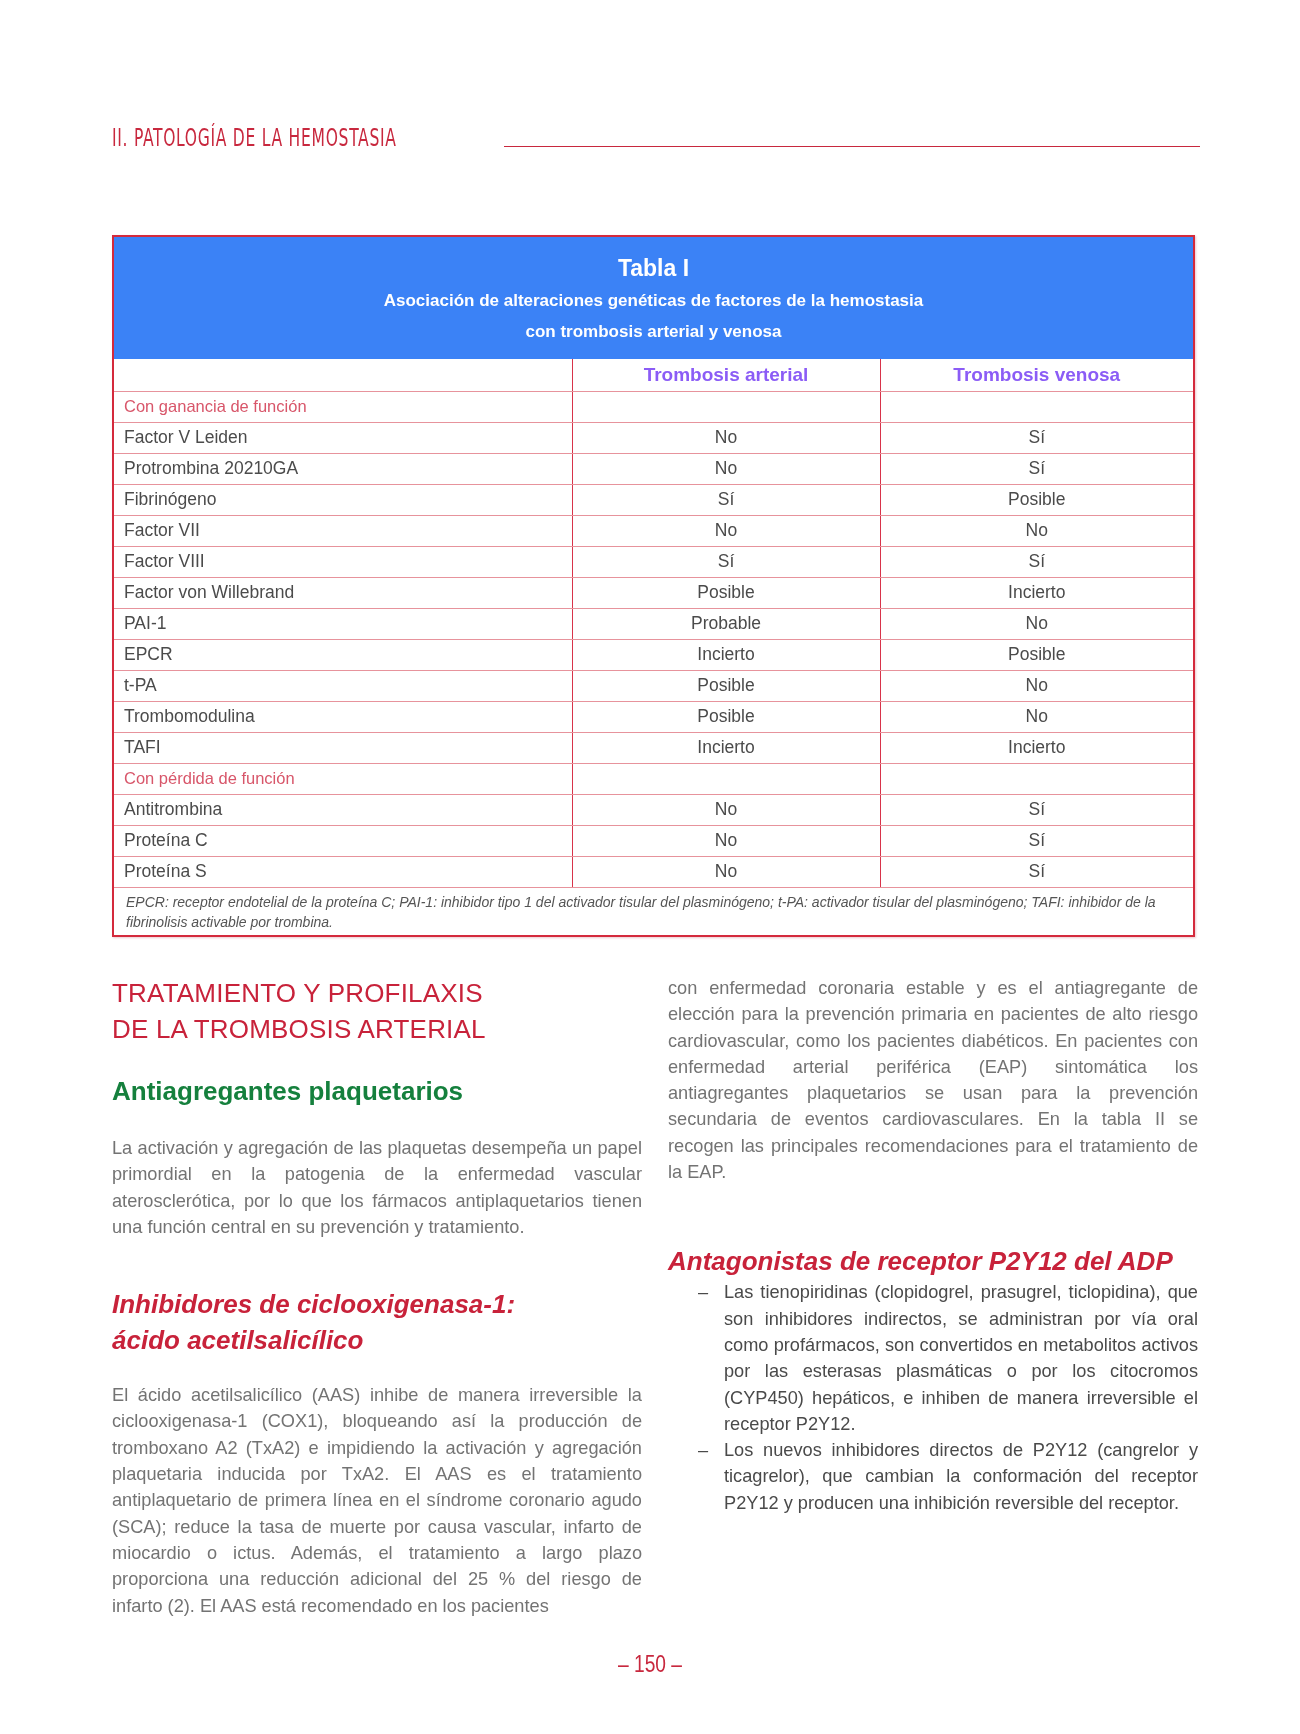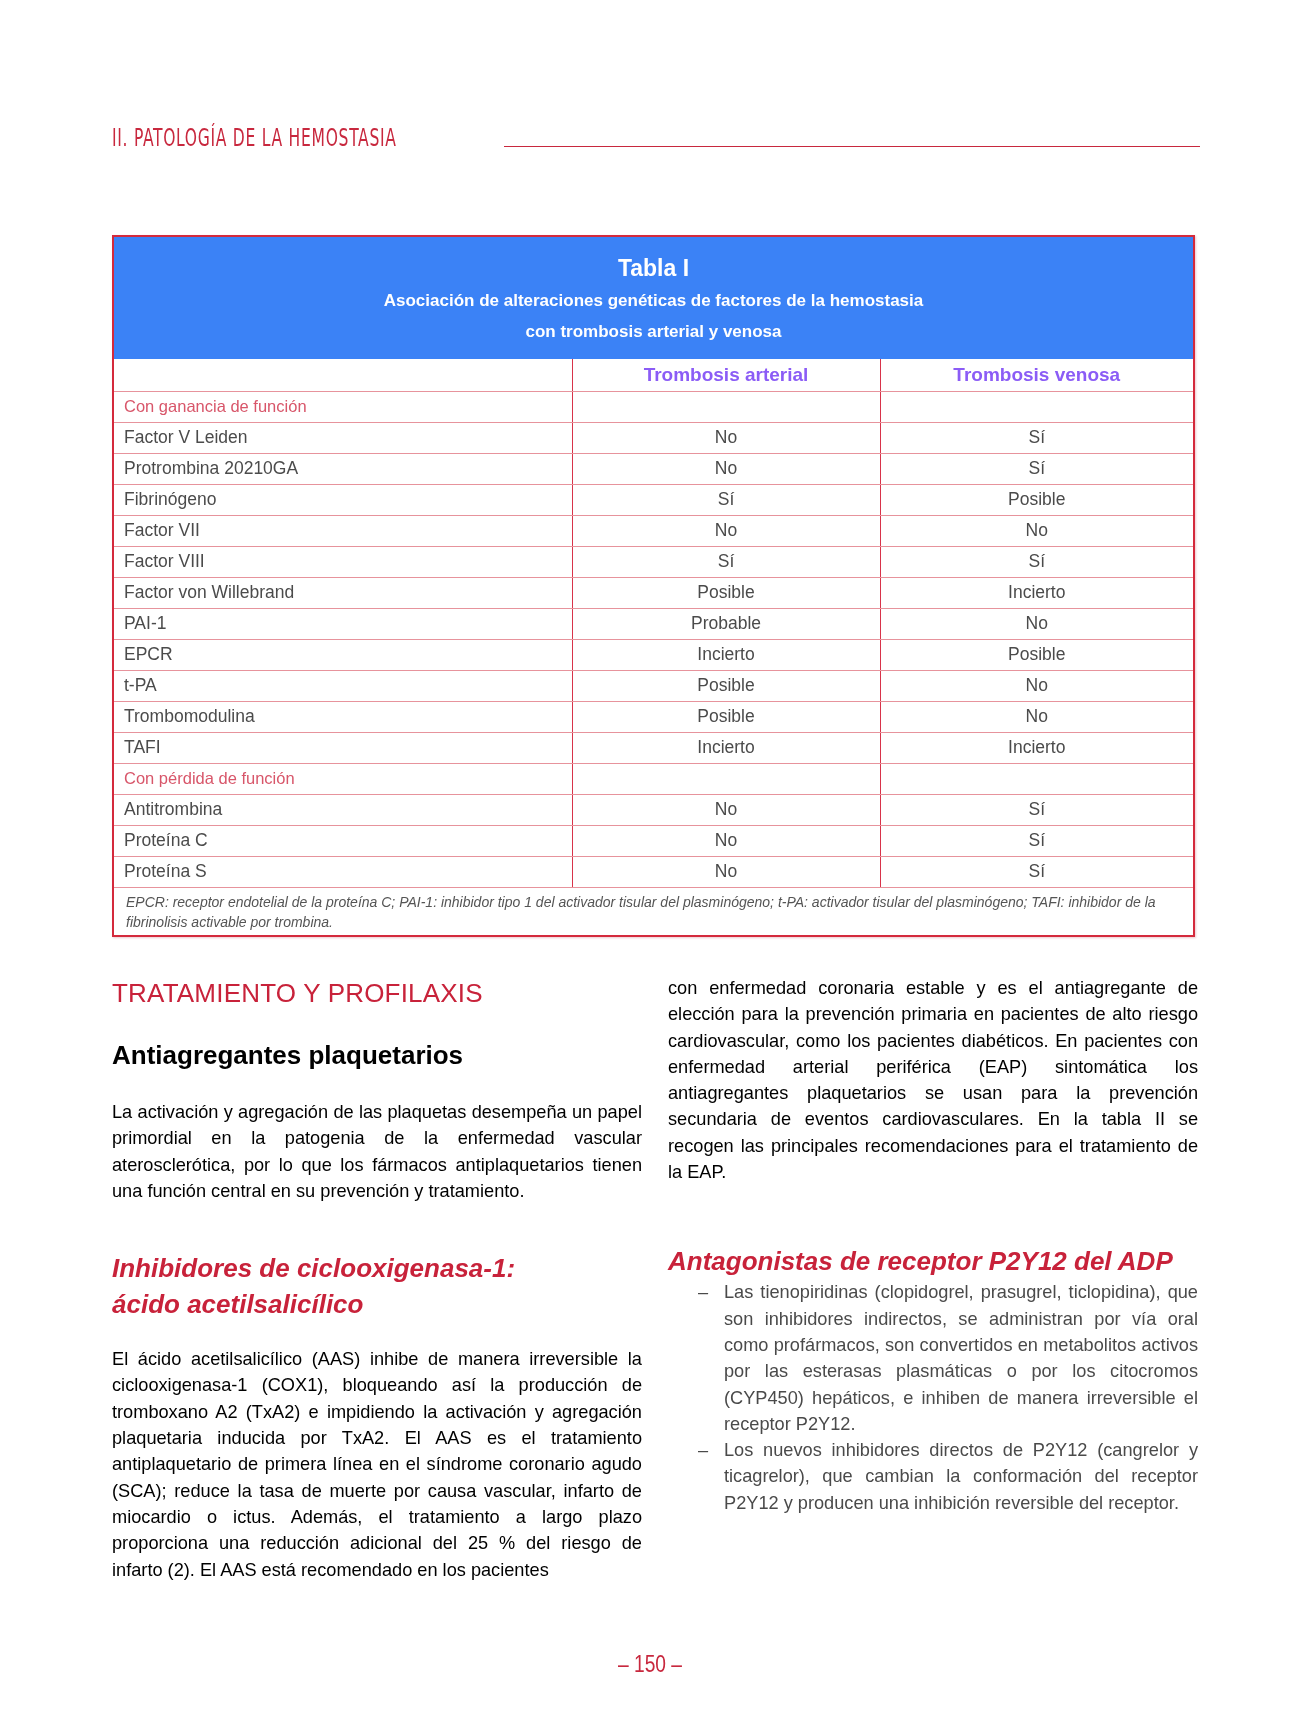--- a/index.html
+++ b/index.html
@@ -100,37 +100,37 @@
       width: 530px;
     }
     .h-section {
       color: #c8223a;
       font-weight: normal;
       font-size: 26px;
       line-height: 36px;
       letter-spacing: 0.2px;
     }
     .h-sub {
-      color: #000000;
+      color: #15803d;
       font-weight: bold;
       font-size: 26px;
       line-height: 36px;
     }
     .h-sub-italic {
       color: #c8223a;
       font-weight: bold;
       font-style: italic;
       font-size: 26px;
       line-height: 36px;
     }
     p.body {
       font-size: 18.2px;
       line-height: 26.3px;
       text-align: justify;
-      color: #000000;
+      color: #737373;
     }
     ul.dash { list-style: none; }
     ul.dash li {
       position: relative;
       padding-left: 56px;
       font-size: 18.2px;
       line-height: 26.3px;
       text-align: justify;
     }
     ul.dash li .dash-mark {
@@ -256,20 +256,21 @@
           <td class="val">Sí</td>
         </tr>
       </tbody>
   </table>
   <div class="footnote">EPCR: receptor endotelial de la proteína C; PAI-1: inhibidor tipo 1 del activador tisular del plasminógeno; t-PA: activador tisular del plasminógeno; TAFI: inhibidor de la fibrinolisis activable por trombina.</div>
 </div>
 
 <div class="col-left">
   <h1 class="h-section">
     <span>TRATAMIENTO Y PROFILAXIS</span><br>
+    <span>DE LA TROMBOSIS ARTERIAL</span>
   </h1>
   <h2 class="h-sub" style="margin-top:26px;">Antiagregantes plaquetarios</h2>
   <p class="body" style="margin-top:26px;">La activación y agregación de las plaquetas desempeña un papel primordial en la patogenia de la enfermedad vascular aterosclerótica, por lo que los fármacos antiplaquetarios tienen una función central en su prevención y tratamiento.</p>
   <h3 class="h-sub-italic" style="margin-top:46px;">
     <span>Inhibidores de ciclooxigenasa-1:</span><br>
     <span>ácido acetilsalicílico</span>
   </h3>
   <p class="body" style="margin-top:24px;">El ácido acetilsalicílico (AAS) inhibe de manera irreversible la ciclooxigenasa-1 (COX1), bloqueando así la producción de tromboxano A2 (TxA2) e impidiendo la activación y agregación plaquetaria inducida por TxA2. El AAS es el tratamiento antiplaquetario de primera línea en el síndrome coronario agudo (SCA); reduce la tasa de muerte por causa vascular, infarto de miocardio o ictus. Además, el tratamiento a largo plazo proporciona una reducción adicional del 25 % del riesgo de infarto (2). El AAS está recomendado en los pacientes</p>
 </div>
 

